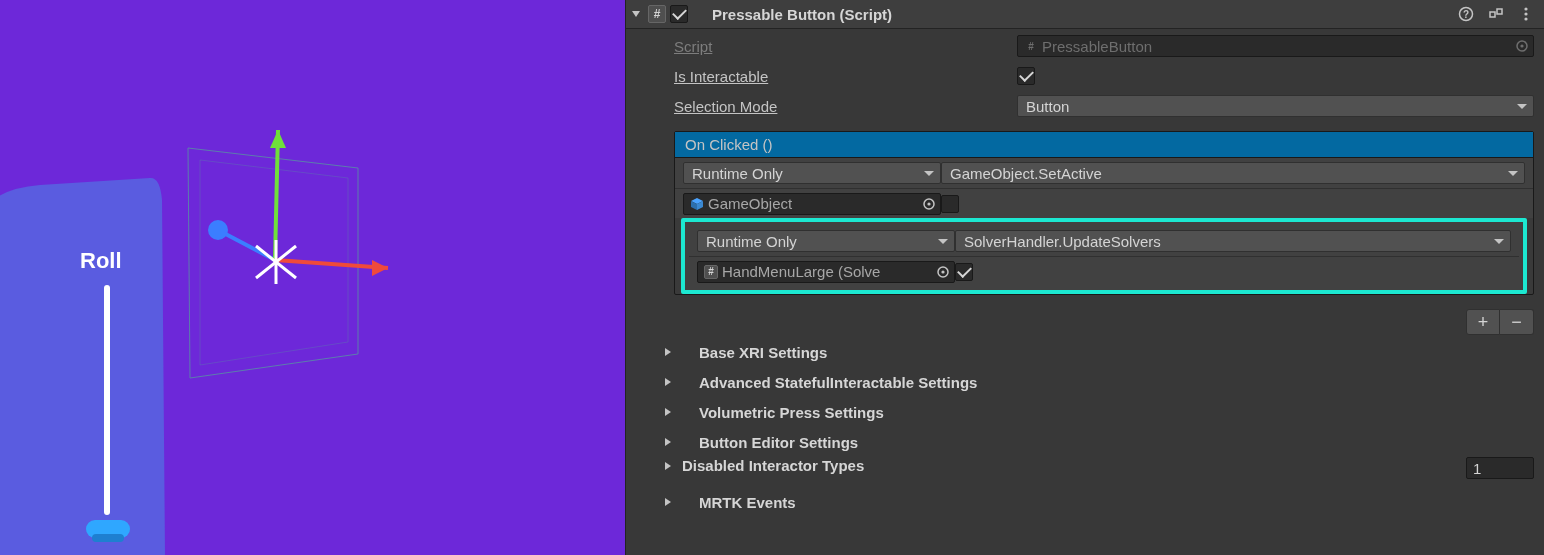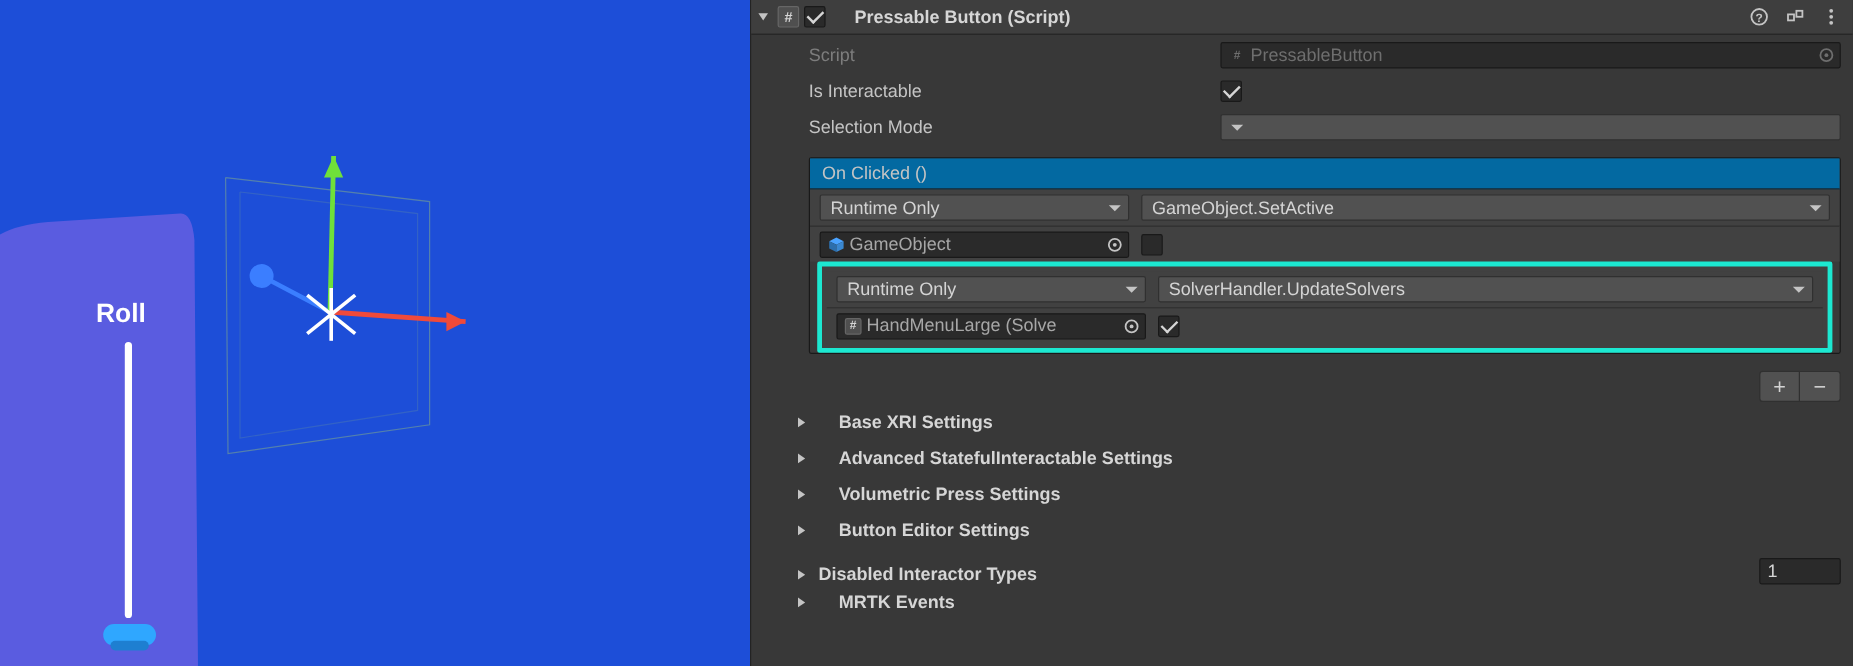--- a/index.html
+++ b/index.html
@@ -7,21 +7,21 @@
   body {
     font-family: -apple-system, BlinkMacSystemFont, "Segoe UI", Arial, sans-serif;
     font-size: 15px;
     color: #c4c4c4;
     background: #383838;
     display: flex;
   }
   .scene {
     width: 625px;
     height: 555px;
-    background: #1d4ed8;
+    background: #6d28d9;
     position: relative;
     overflow: hidden;
   }
   .scene svg { position: absolute; left: 0; top: 0; }
   .roll-label {
     position: absolute;
     left: 80px;
     top: 248px;
     color: #ffffff;
     font-size: 22px;
@@ -84,21 +84,21 @@
   .hdr-icon { width: 16px; height: 16px; display:flex; align-items:center; justify-content:center; cursor:pointer; }
 
   .prop-rows { padding: 2px 0 8px 0; }
   .prop-row {
     display: flex;
     align-items: center;
     height: 30px;
     padding: 0 10px 0 48px;
     gap: 8px;
   }
-  .prop-label { width: 335px; flex: 0 0 auto; color: #c4c4c4; }
+  .prop-label { width: 335px; flex: 0 0 auto; color: #c4c4c4; text-decoration: underline; }
   .prop-label.dim { color: #7d7d7d; }
   .prop-field { flex: 1; display: flex; align-items: center; }
 
   .objfield {
     flex: 1;
     height: 22px;
     background: #2a2a2a;
     border: 1px solid #191919;
     border-radius: 2px;
     display: flex; align-items: center;
@@ -148,21 +148,20 @@
     display:flex; align-items:center;
     padding: 0 10px;
     background: #0369a1;
     border-bottom: 1px solid #191919;
     color: #c4c4c4;
   }
   .event-row {
     display:flex; align-items:center;
     height: 30px;
     padding: 0 8px;
-    gap: 10px;
     background: #414141;
   }
   .event-row + .event-row { border-top: 1px solid #303030; }
   .event-row .left { flex: 0 0 258px; display:flex; }
   .event-row .left .dropdown { flex:1; }
   .event-row .left .objfield { flex:1; }
   .event-row .right { flex:1; display:flex; align-items:center; gap:10px; }
   .event-row .right .dropdown { flex:1; }
   .highlight {
     border: 4px solid #1ce8d1;
@@ -194,21 +193,21 @@
     display:flex; align-items:center;
     height: 30px;
     padding: 0 10px 0 34px;
     gap: 23px;
     font-weight: 700;
     color: #d6d6d6;
     cursor: pointer;
   }
 
   .row-with-field {
-    display:flex; align-items:flex-end;
+    display:flex; align-items:flex-start;
     height: 30px;
     padding: 0 10px 0 34px;
     gap: 14px;
   }
   .row-with-field .fold-area { display:flex; align-items:center; gap:6px; flex:1; font-weight:700; color:#d6d6d6; }
   .numfield {
     width: 68px; height: 22px;
     background: #2a2a2a;
     border: 1px solid #191919;
     border-radius: 2px;
@@ -320,20 +319,21 @@
       <div class="prop-label">Is Interactable</div>
       <div class="prop-field">
         <span class="chk checked"></span>
       </div>
     </div>
 
     <div class="prop-row">
       <div class="prop-label">Selection Mode</div>
       <div class="prop-field">
         <div class="dropdown">
+          <span class="txt">Button</span>
           <span class="dd-arrow"></span>
         </div>
       </div>
     </div>
   </div>
 
   <div class="event-block">
     <div class="event-title">On Clicked ()</div>
 
     <div class="event-row">

